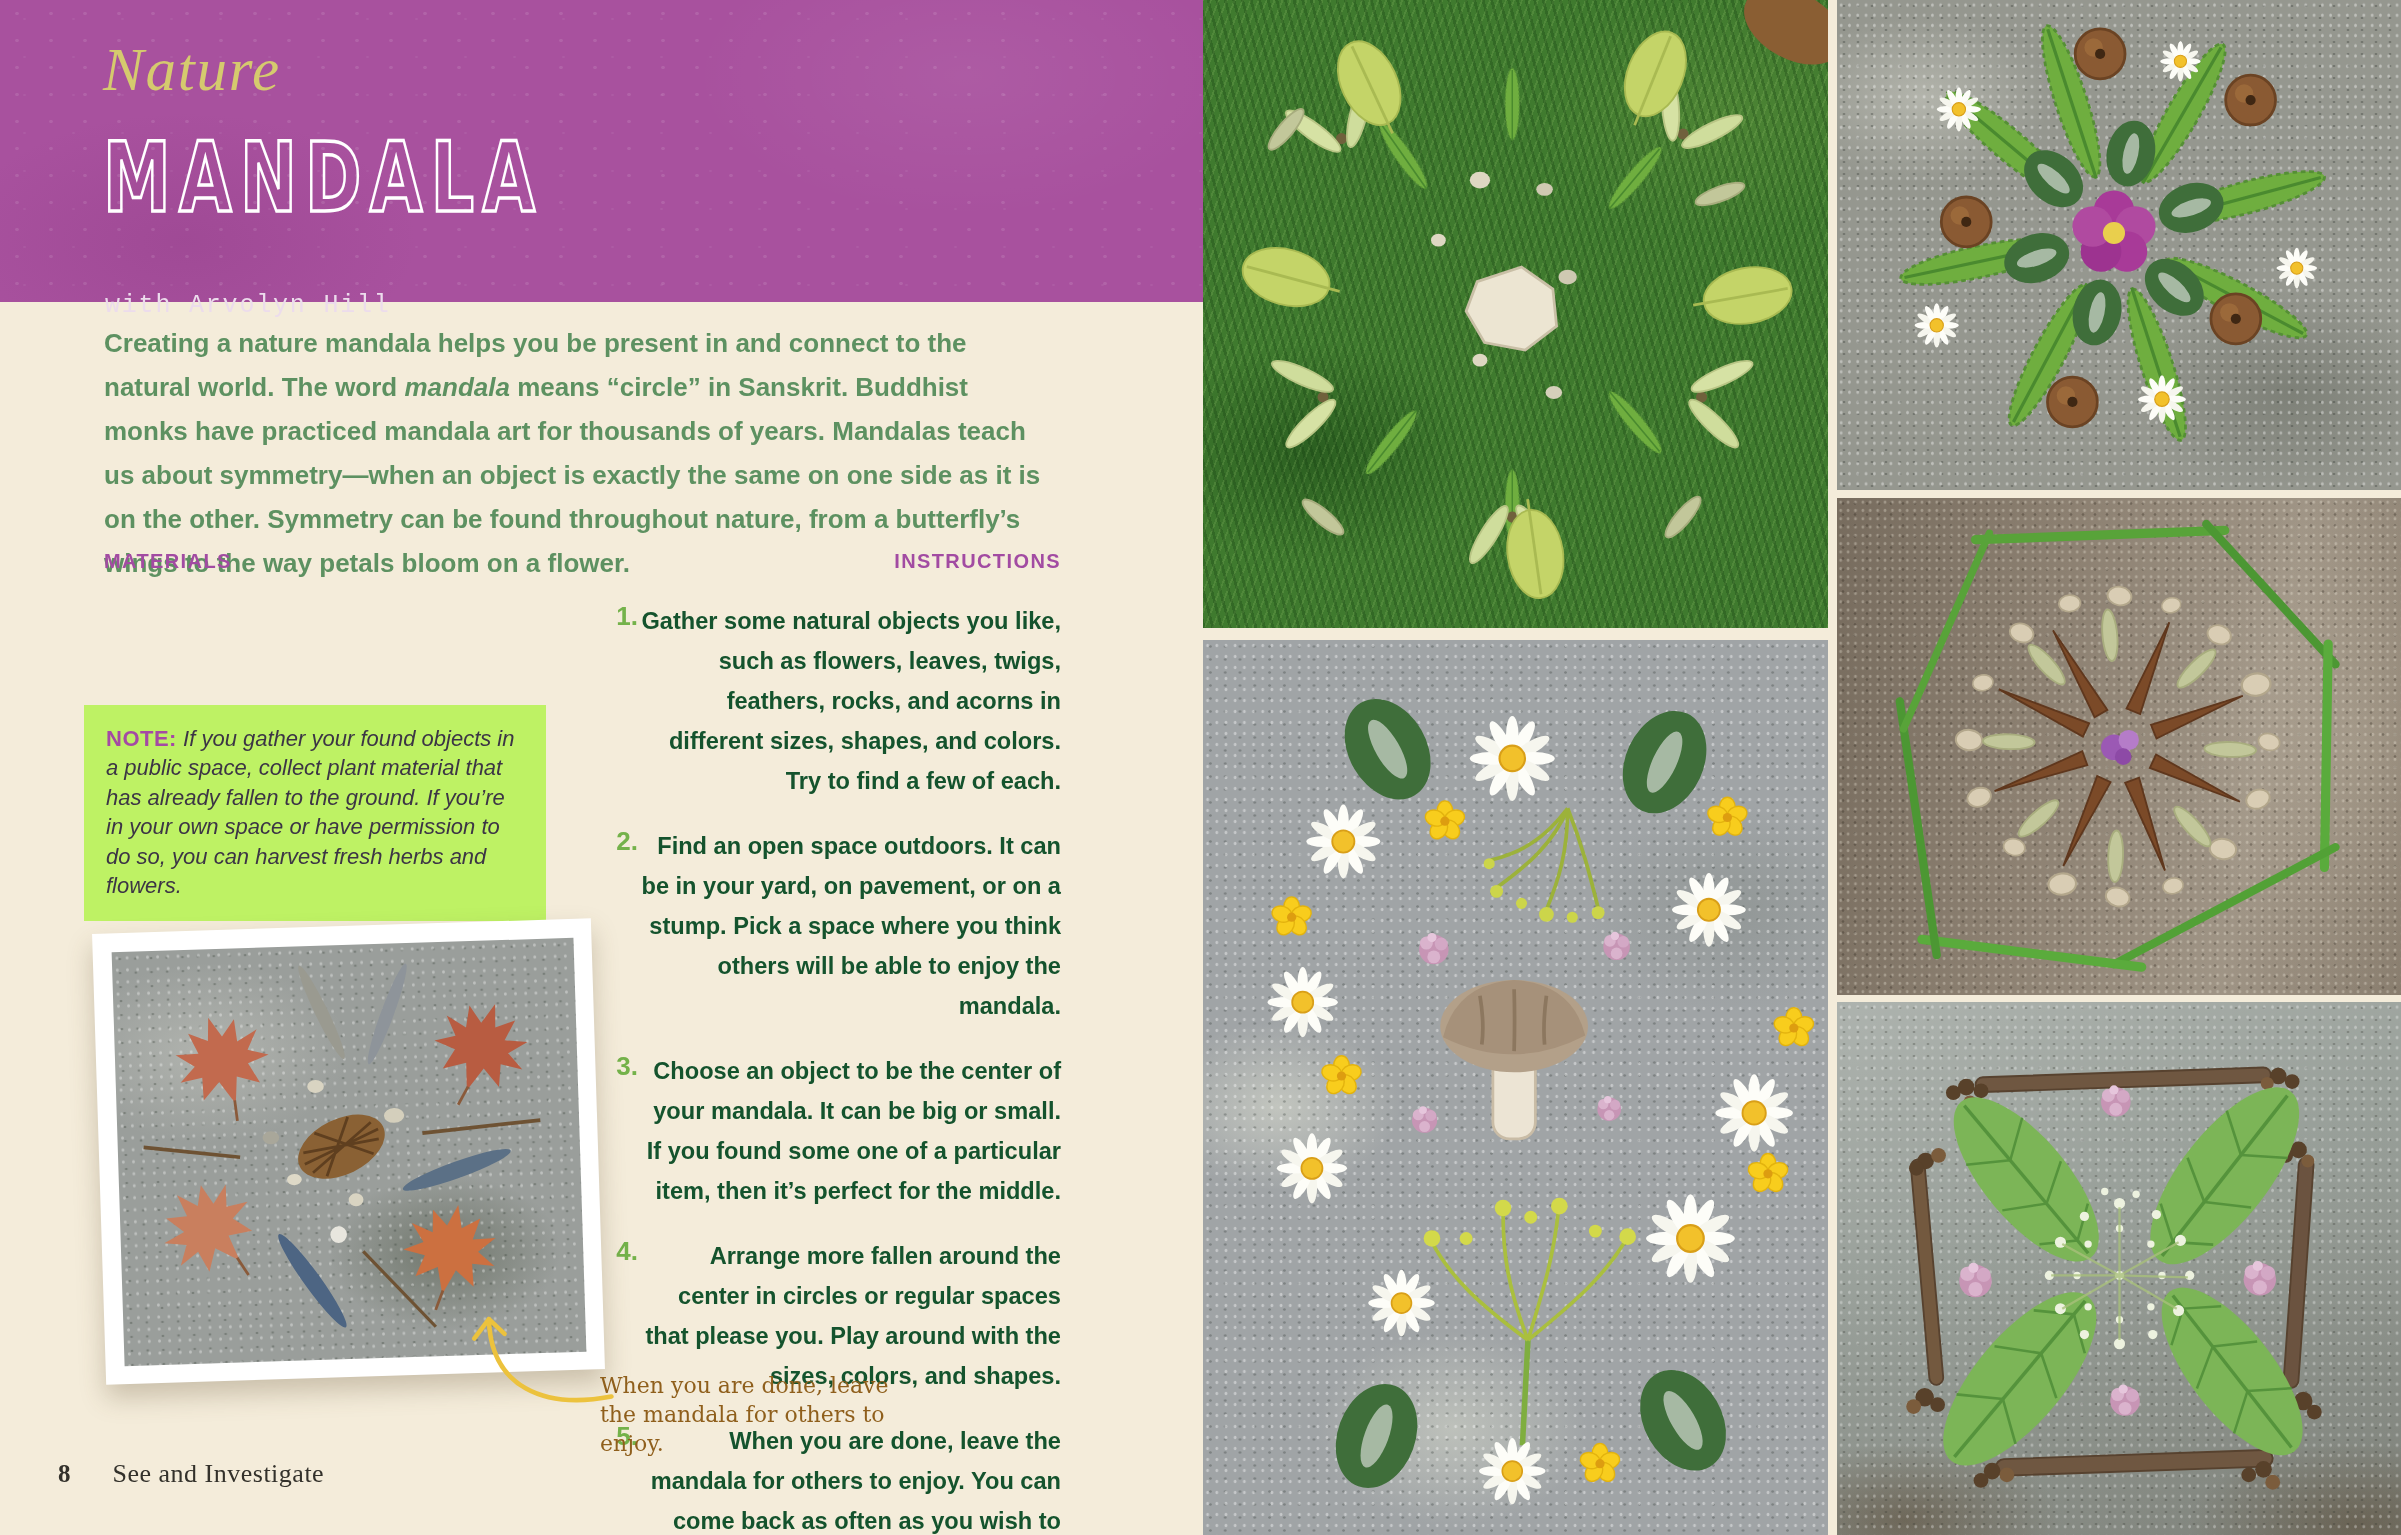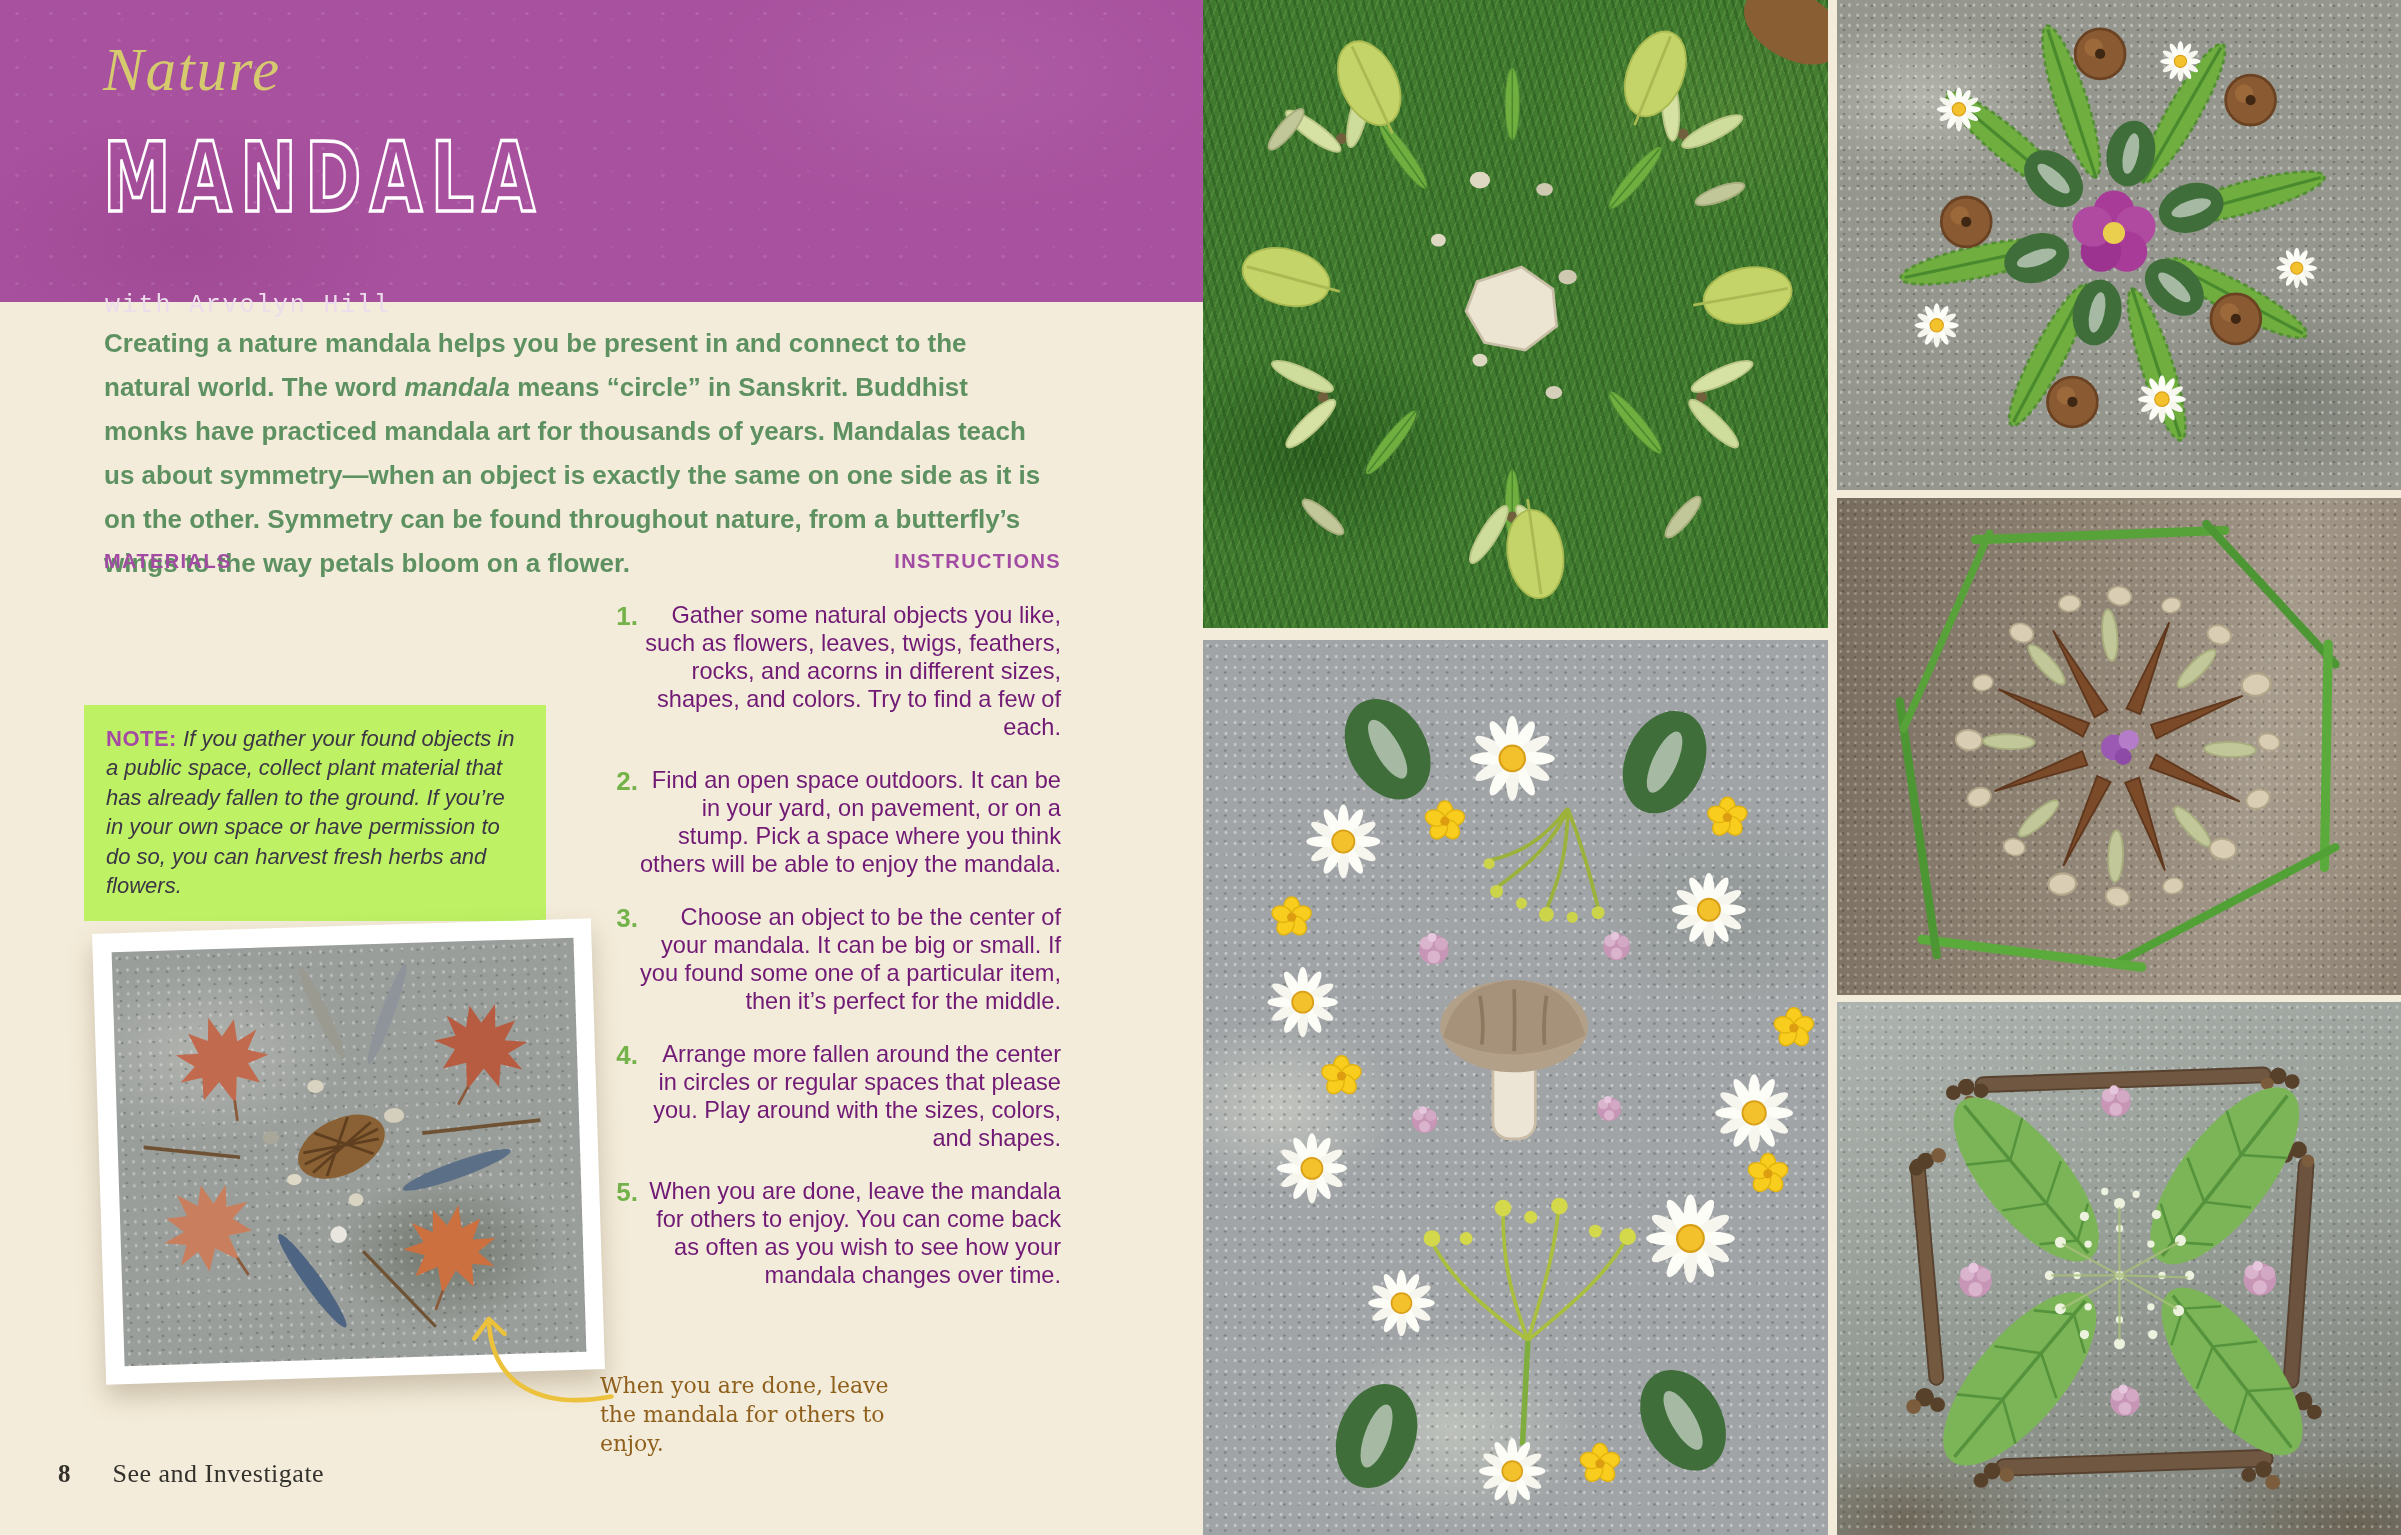--- a/index.html
+++ b/index.html
@@ -43,21 +43,21 @@
   .note-box{position:absolute;left:84px;top:705px;width:462px;box-sizing:border-box;
     background:#bef264;padding:18.5px 22px 20.3px 22px;
     font-size:22px;line-height:29.6px;color:#3c3545;font-style:italic;}
   .note-label{font-style:normal;font-weight:bold;color:#a44aa4;letter-spacing:0.5px;}
 
   
   .instructions{position:absolute;left:599px;top:550px;width:462px;text-align:right;}
   .instructions ol{list-style:none;margin:28px 0 0 0;padding:0;}
   .instructions li{display:flex;margin-bottom:25px;}
   .step-num{flex:0 0 39px;font-size:26px;font-weight:bold;color:#74b24a;line-height:31px;}
-  .step-text{font-size:23.6px;line-height:28px;color:#701a75;}
+  .step-text{font-size:23.6px;line-height:40px;color:#14532d;font-weight:bold;}
 
   
   .polaroid{position:absolute;left:59px;top:911px;width:499px;height:451px;background:#fff;
     box-sizing:border-box;padding:18.5px;transform:rotate(-1.8deg);
     box-shadow:0 13px 26px rgba(95,75,45,.28);}
   .polaroid-photo{width:100%;height:100%;position:relative;overflow:hidden;background-color:#9a9e9b;
     background-image:
       radial-gradient(rgba(255,255,255,.35) 0.9px, transparent 1.8px),
       radial-gradient(rgba(45,55,45,.30) 0.9px, transparent 1.8px),
       radial-gradient(ellipse 166px 111px at 70% 75%, rgba(60,70,50,.45), transparent 70%),

